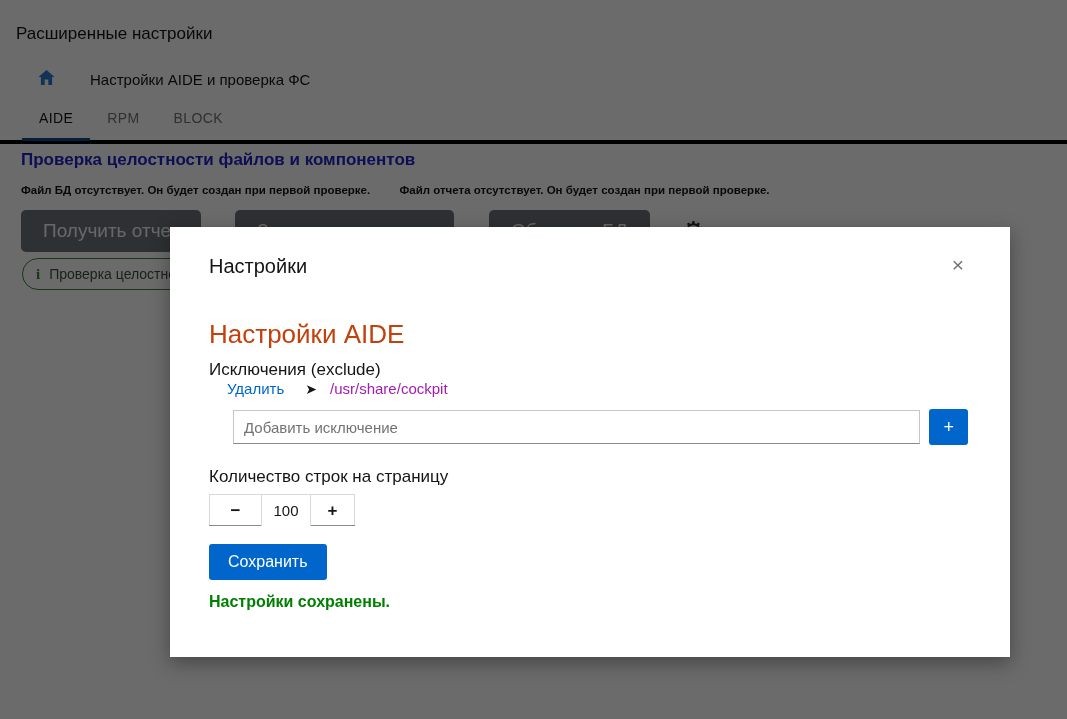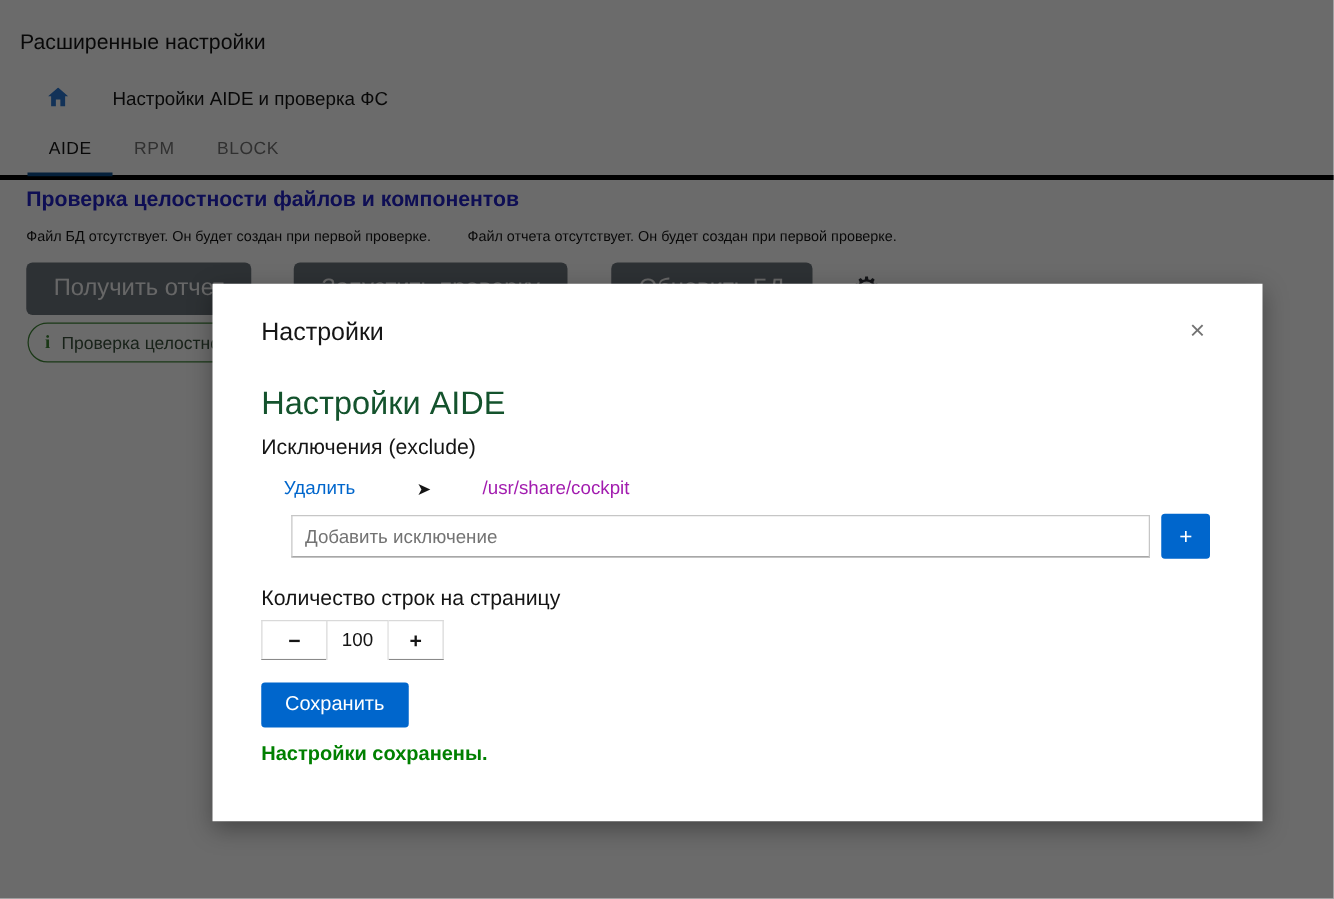--- a/index.html
+++ b/index.html
@@ -35,21 +35,21 @@
     padding: 6px 17px 12px 17px; cursor: pointer;
     border-bottom: 3px solid transparent; margin-bottom: -1px;
   }
   .tab.active { color: #151515; border-bottom-color: #0a4d8c; }
 
   .section-title {
     position: absolute; left: 21px; top: 150px;
     font-size: 17px; font-weight: 700; color: #2323c8;
   }
 
-  .notes { position: absolute; left: 21px; top: 184px; width: 1000px; font-size: 11.5px; font-weight: 400; color: #151515; }
+  .notes { position: absolute; left: 21px; top: 184px; width: 1000px; font-size: 11.5px; font-weight: 700; color: #151515; }
   .note { display: inline-block; }
   .note + .note { margin-left: 26px; }
 
   .actions { position: absolute; left: 21px; top: 210px; height: 42px; display: flex; align-items: center; }
   .btn-grey {
     background: #6c757d; color: #f5f5f5; border: none; border-radius: 5px;
     font-family: inherit; font-size: 19px; height: 42px; padding: 0 22px;
     cursor: pointer; white-space: nowrap;
   }
   .btn-grey.b1 { margin-right: 34px; }
@@ -78,24 +78,24 @@
     padding: 26px 42px 0 39px;
   }
   .modal-header { display: flex; justify-content: space-between; align-items: flex-start; }
   .modal-title { font-size: 20px; font-weight: 400; color: #151515; line-height: 26px; }
   .modal-close {
     background: transparent; border: none; cursor: pointer;
     color: #737373; font-size: 21px; line-height: 20px; padding: 2px 4px;
     font-family: inherit;
   }
 
-  .modal-heading { margin-top: 28px; font-size: 26px; font-weight: 400; color: #14532d; }
+  .modal-heading { margin-top: 40px; font-size: 26px; font-weight: 400; color: #c2410c; }
   .exclude-label { margin-top: 10px; font-size: 17px; color: #151515; }
 
-  .exclude-row { margin-top: 14px; margin-left: 18px; display: flex; align-items: flex-end; font-size: 15px; gap: 28px; }
+  .exclude-row { margin-left: 18px; display: flex; align-items: flex-end; font-size: 15px; }
   .remove-link { color: #0066cc; text-decoration: none; cursor: pointer; }
   .arrow-glyph { margin: 0 13px 0 21px; font-size: 14px; color: #151515; }
   .exclude-path { color: #a21caf; }
 
   .add-row { margin-top: 12px; display: flex; align-items: center; padding-left: 24px; }
   .add-input {
     width: 710px; height: 34px;
     border: 1px solid #c6c6c6; border-bottom: 1px solid #8a8a8a;
     font-family: inherit; font-size: 15px; color: #151515;
     padding: 0 10px; outline: none; background: #fff;

